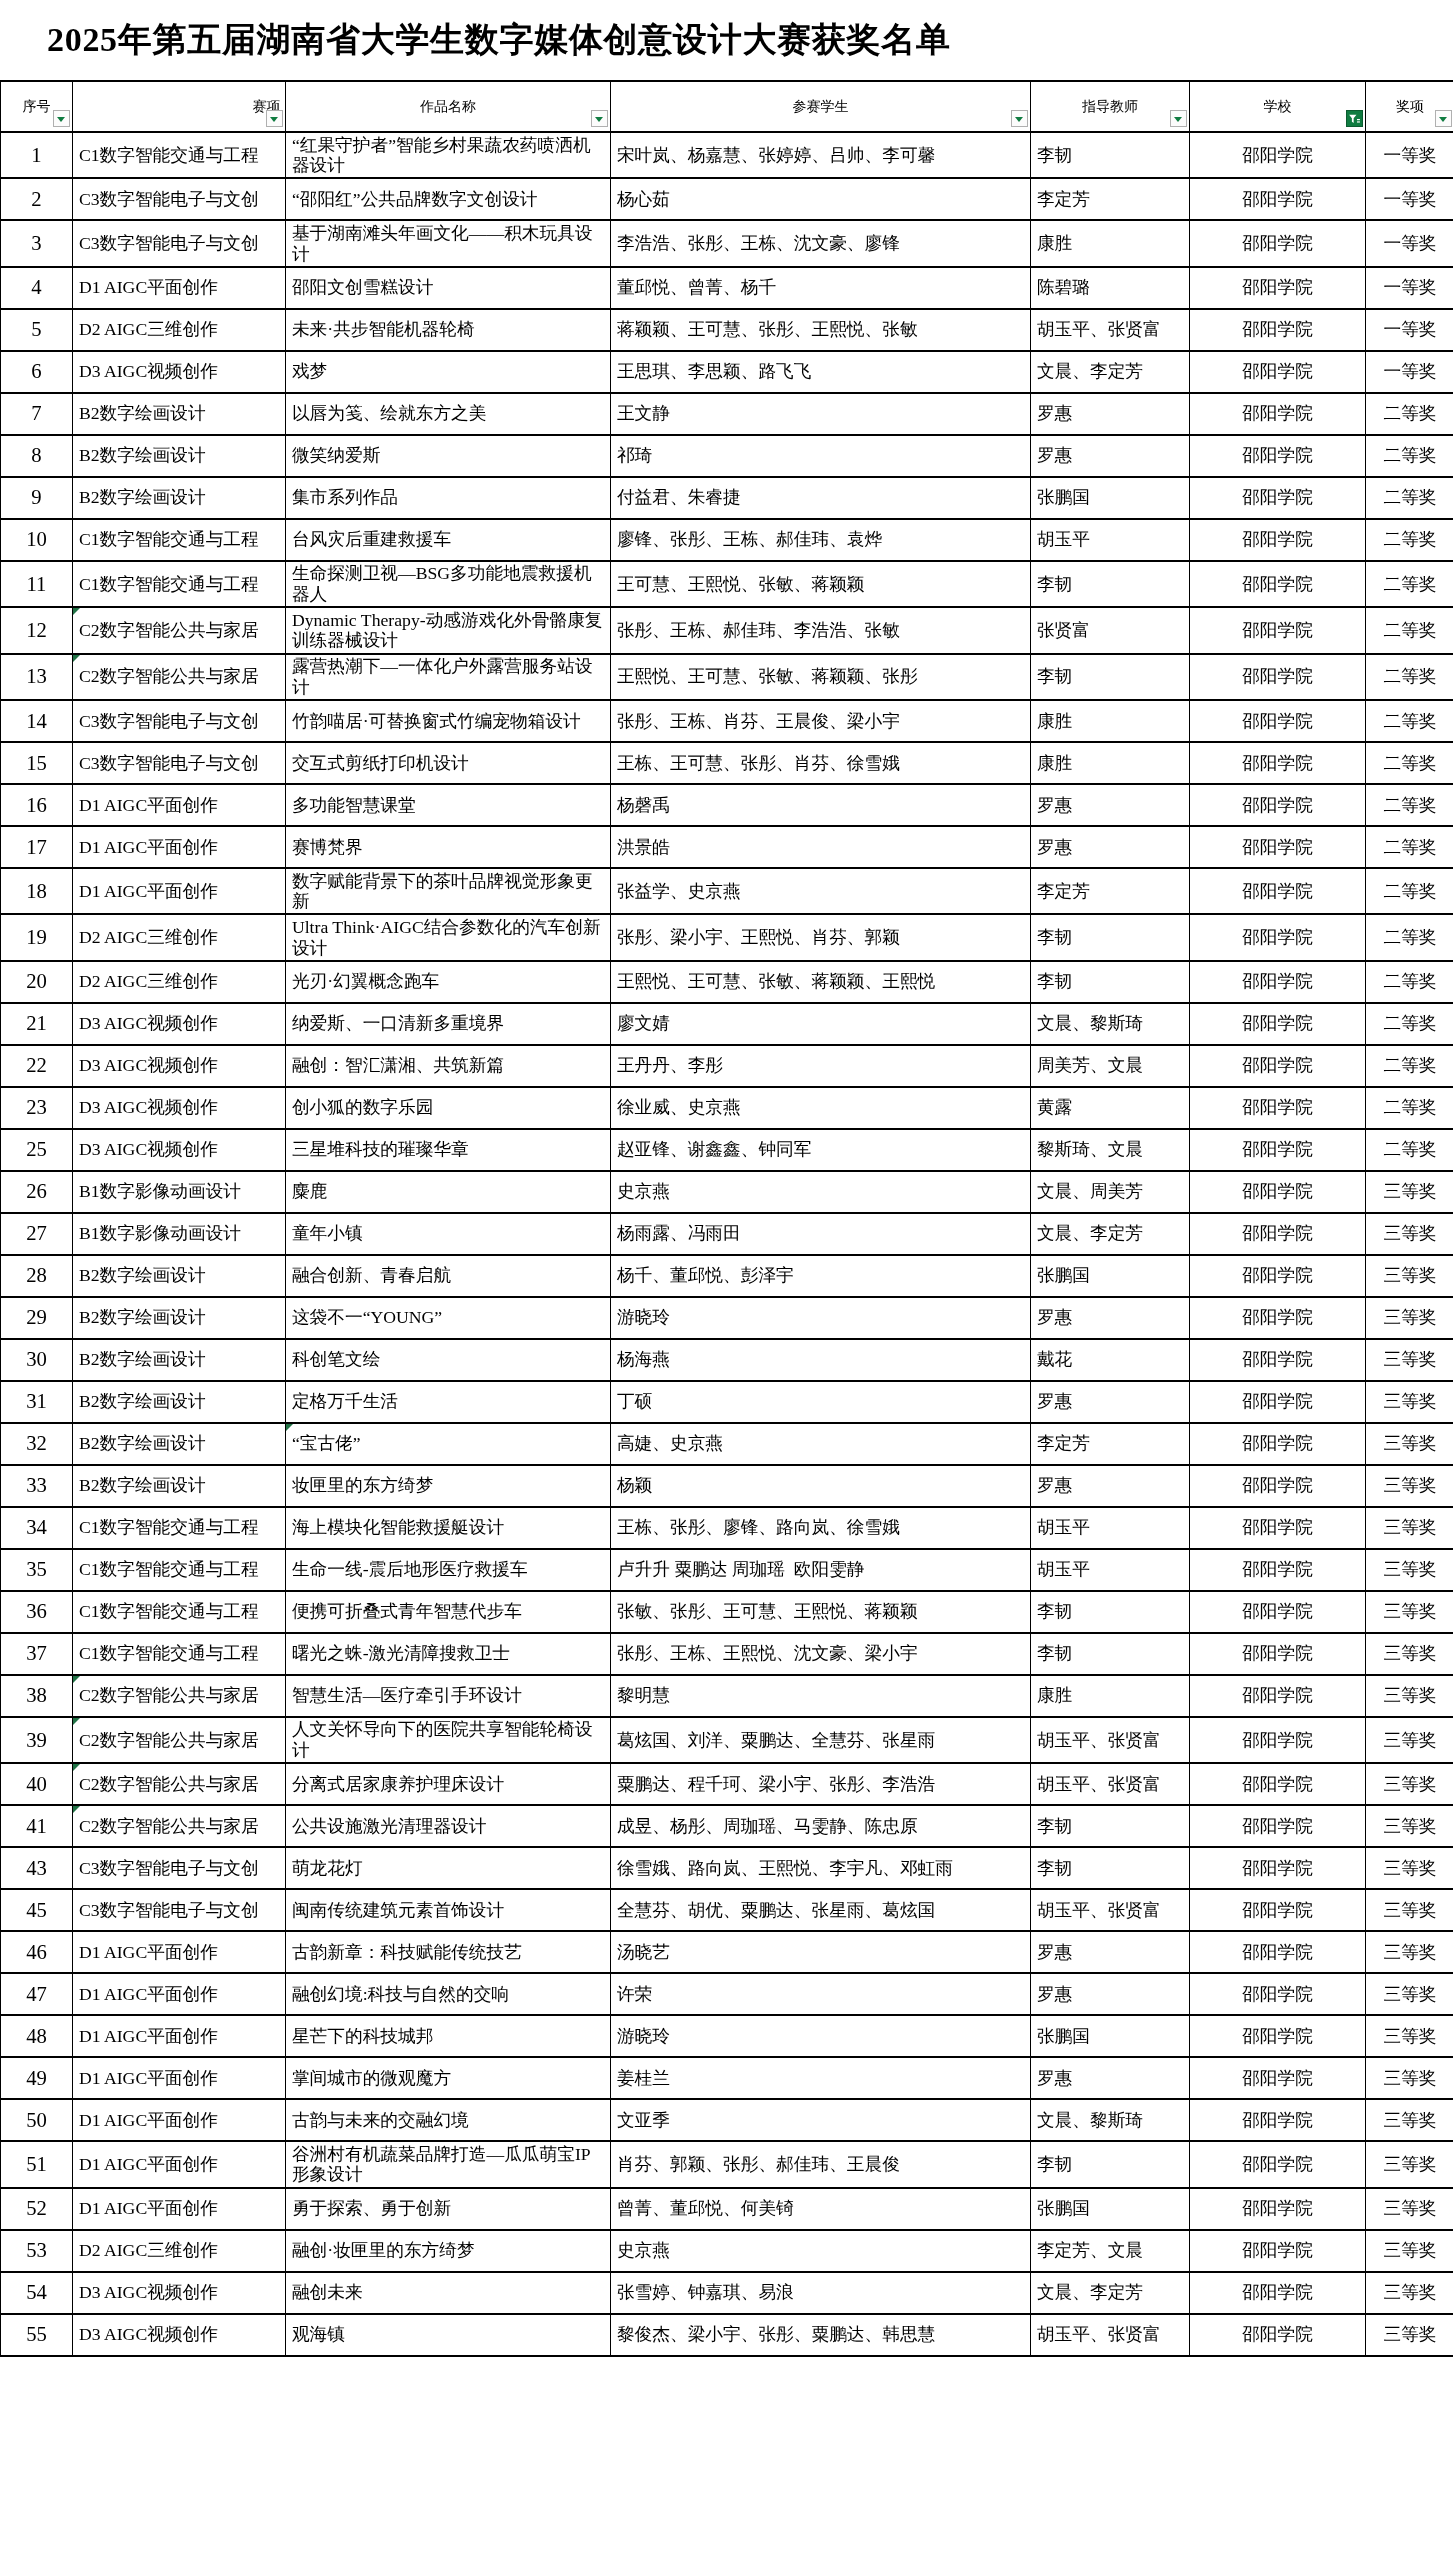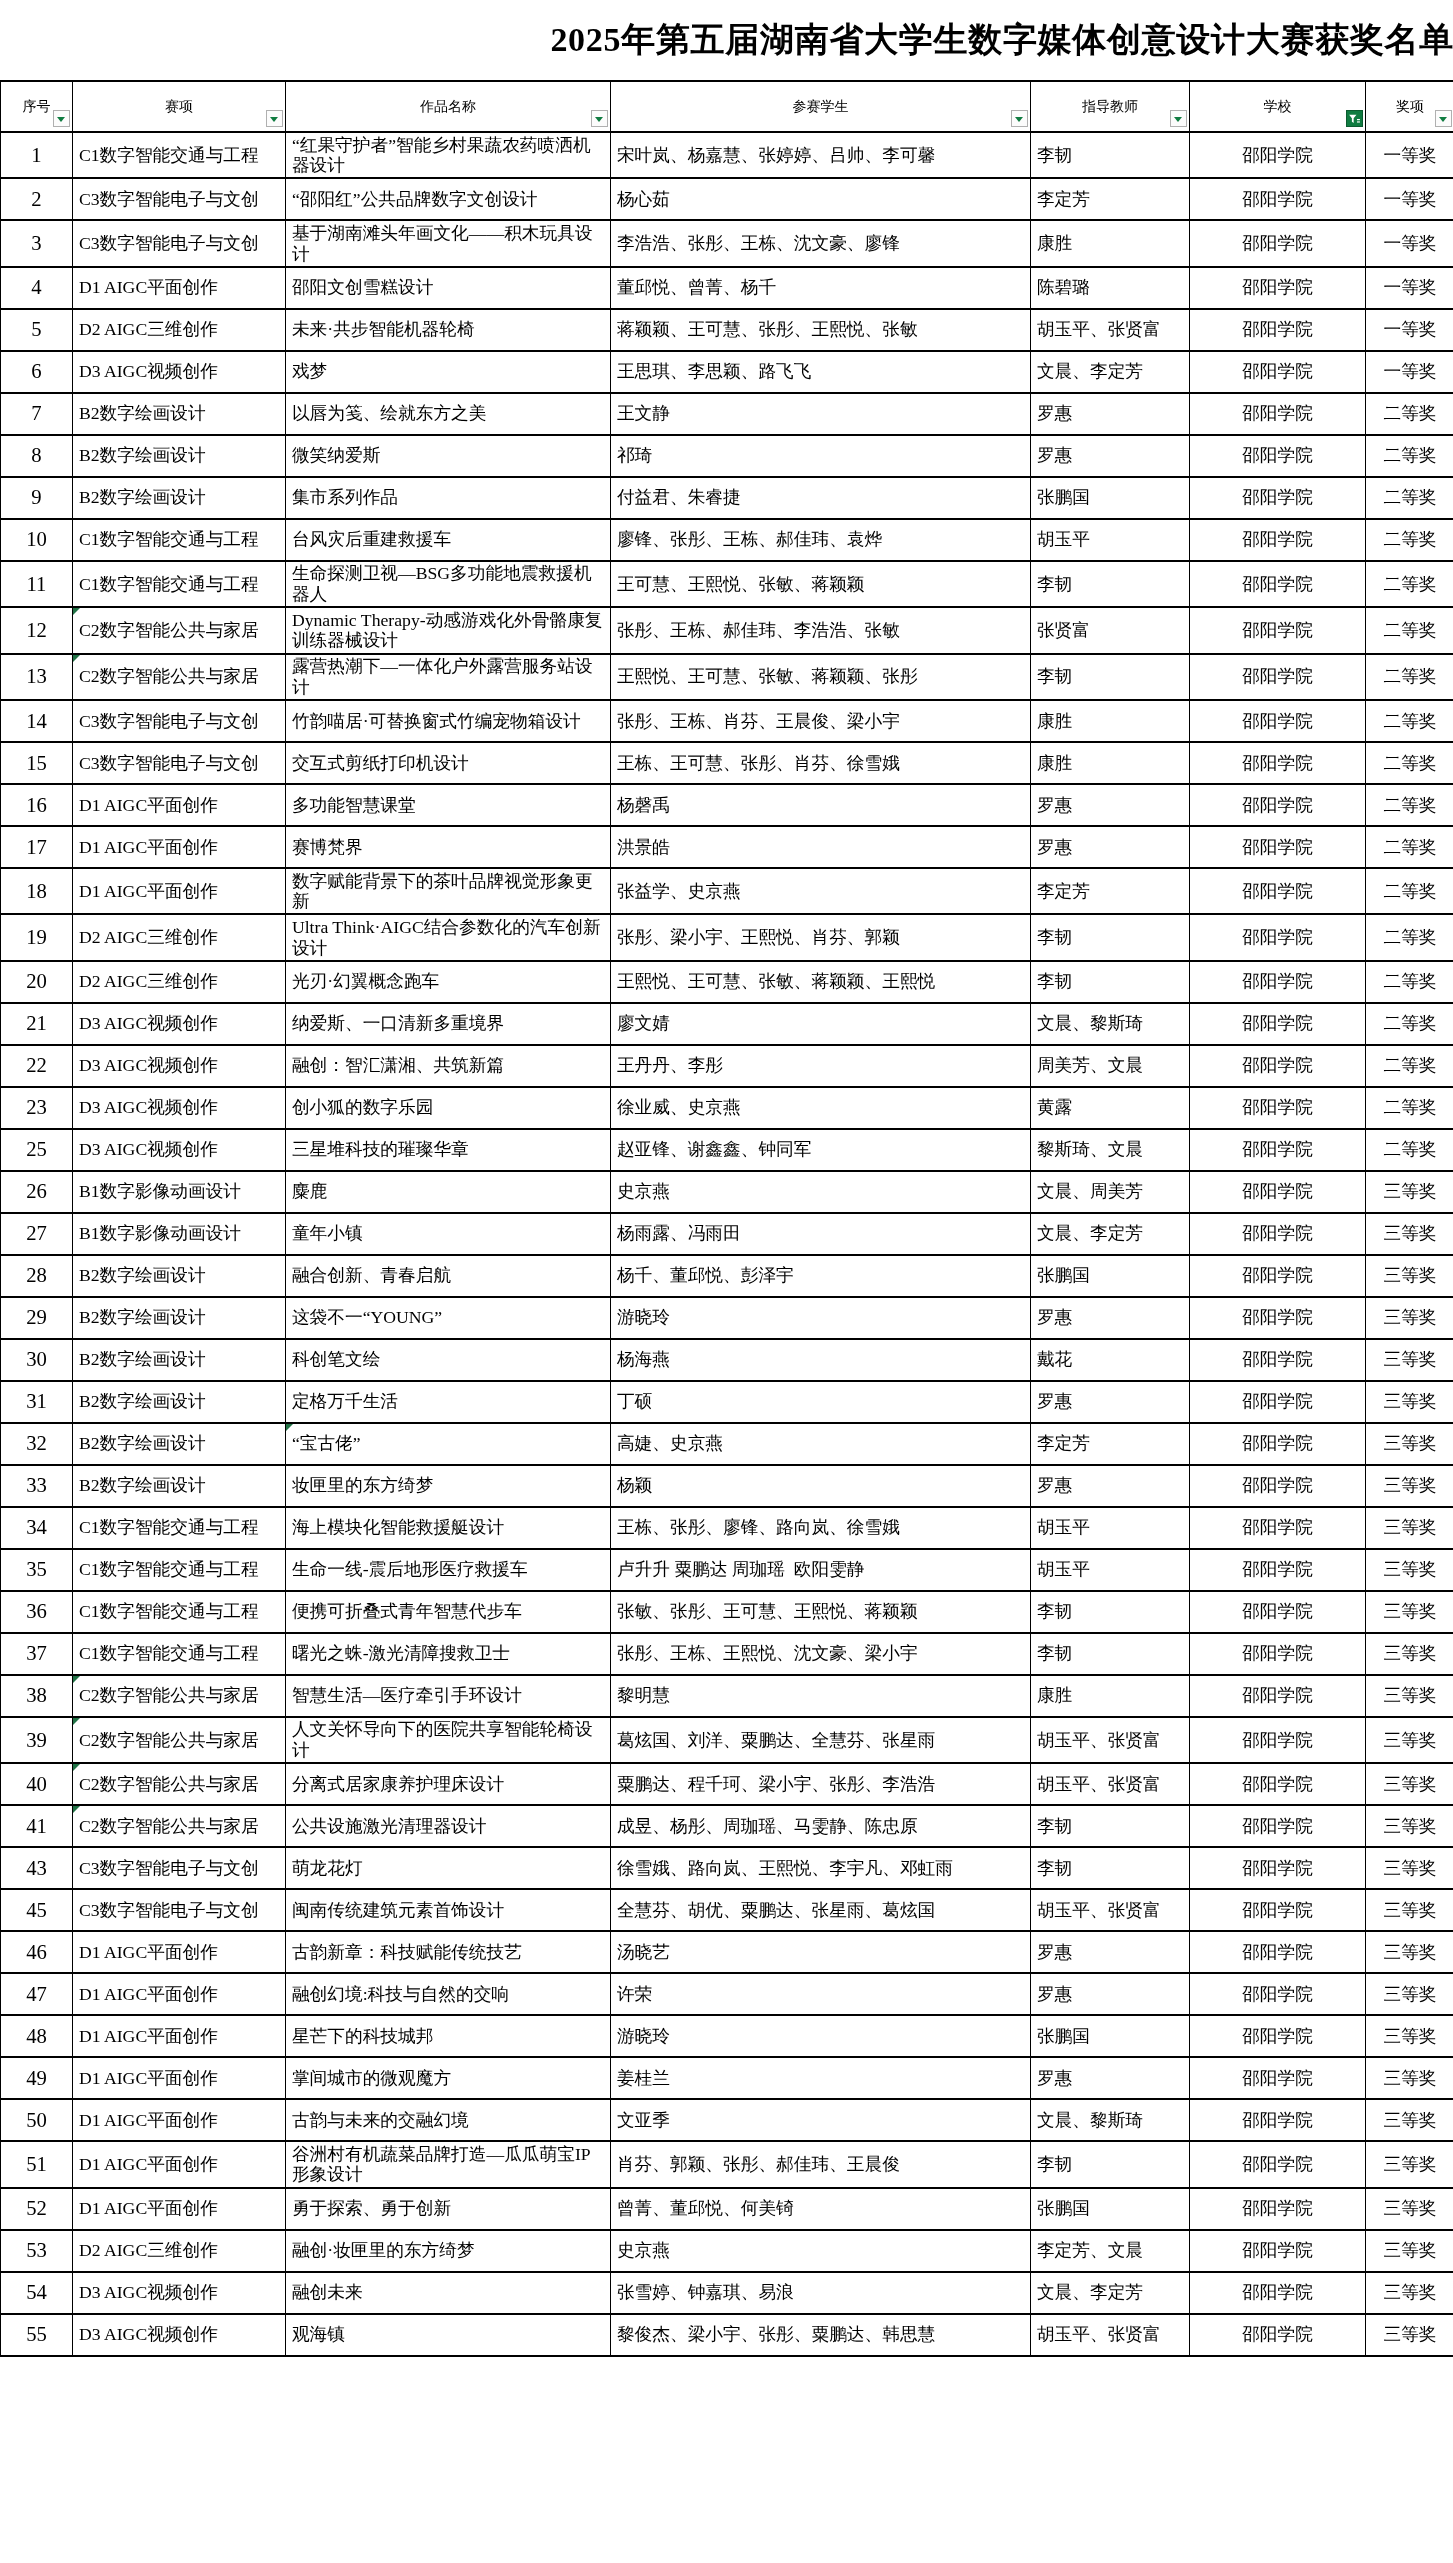--- a/index.html
+++ b/index.html
@@ -1,38 +1,38 @@
 <!DOCTYPE html>
 <html lang="zh" style="font-size:11.8px"><head>
 <meta charset="utf-8">
 <style>
   html,body{margin:0;padding:0;background:#ffffff;}
   body{width:1454px;font-family:"Liberation Serif","DejaVu Serif",serif;color:#000;}
   .sheet{width:1454px;}
-  .title-bar{height:80px;display:flex;align-items:center;justify-content:flex-end;}
+  .title-bar{height:80px;display:flex;align-items:center;justify-content:flex-start;padding-left:47px;}
   .title-bar h1{margin:0;font-size:34px;font-weight:bold;letter-spacing:0.7px;font-family:"Liberation Serif","DejaVu Serif",serif;}
   table.awards{border-collapse:collapse;table-layout:fixed;width:1454px;}
   table.awards th,table.awards td{
     border-left:0.7px solid #000;border-right:0.7px solid #000;
     border-top:2.2px solid #000;border-bottom:2.2px solid #000;
     vertical-align:middle;overflow:hidden;position:relative;
     background:#fff;
   }
   thead th{height:46px;font-weight:normal;font-size:14px;padding:1.5px 4.4px;}
   tbody tr{height:42px;}
   tbody td{font-size:17.7px;line-height:20.7px;padding:1.5px 5.9px;white-space:pre-wrap;word-break:break-word;}
   .col-index{width:72px;}
   .col-event{width:213px;}
   .col-title{width:325px;}
   .col-students{width:420px;}
   .col-teachers{width:159px;}
   .col-school{width:176px;}
   .col-award{width:89px;}
   th.h-index,th.h-title,th.h-students,th.h-teachers,th.h-school,th.h-award{text-align:center;}
-  th.h-event{text-align:center;margin-left:44px;}
+  th.h-event{text-align:right;margin-left:44px;}
   td.c-index{text-align:center;font-size:20.7px;padding:0;}
   td.c-event,td.c-title,td.c-students,td.c-teachers{text-align:left;}
   td.c-school,td.c-award{text-align:center;}
   
   .filter-btn{
     position:absolute;right:2.2px;bottom:3.7px;width:17px;height:17px;
     background:#fcfcfc;border:0.7px solid #b0b0b0;
     display:flex;align-items:center;justify-content:center;box-sizing:border-box;
     cursor:pointer;
   }

